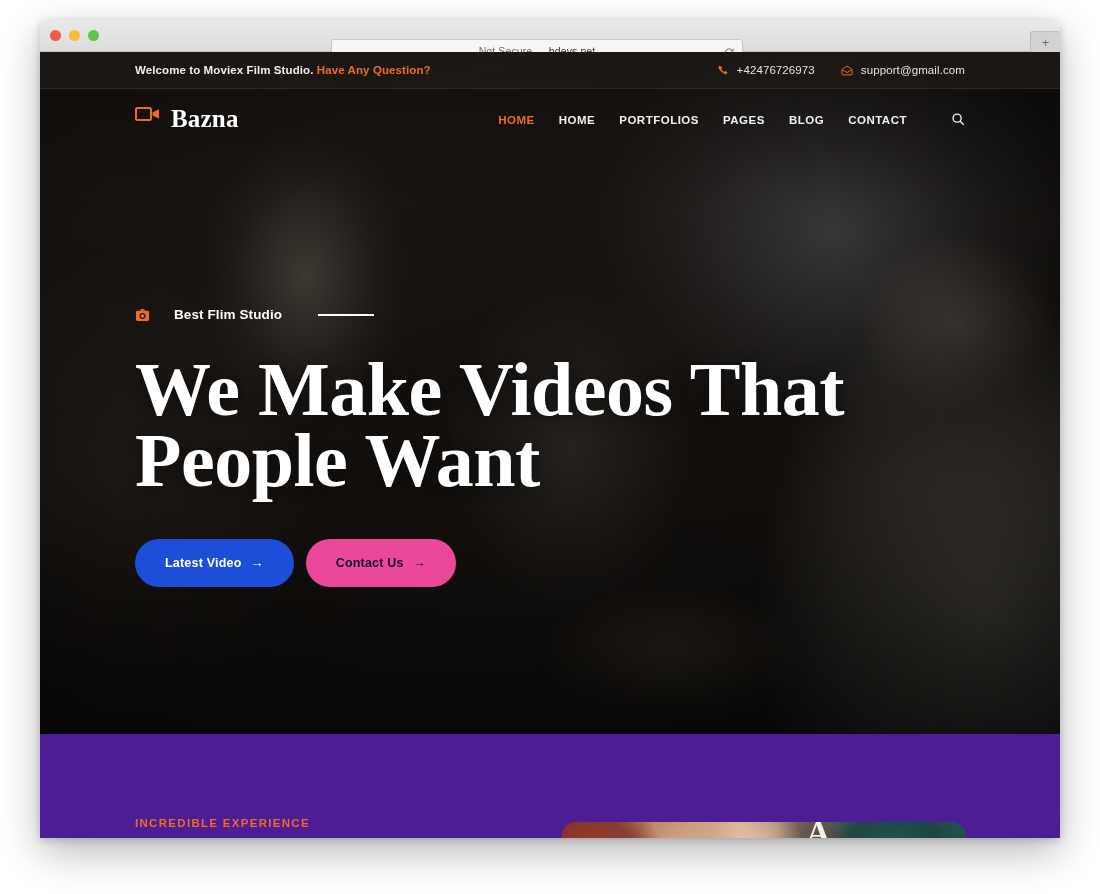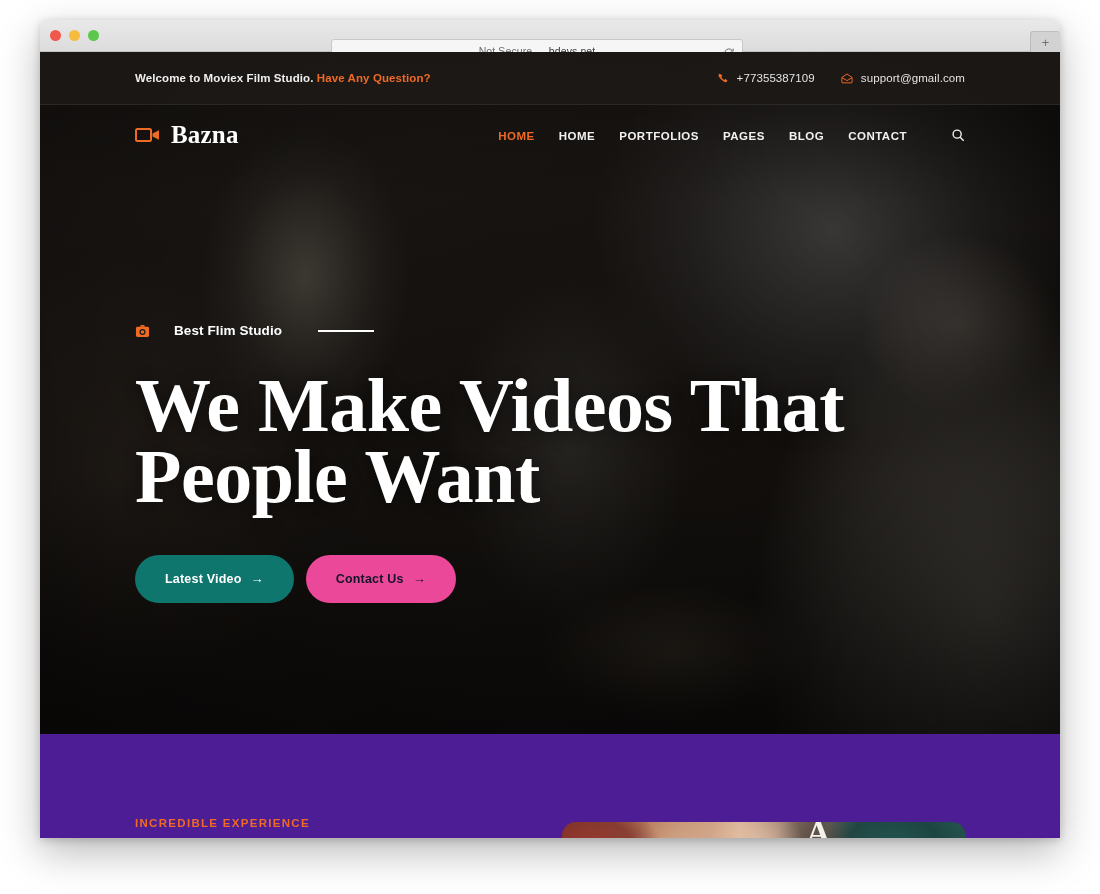--- a/index.html
+++ b/index.html
@@ -153,21 +153,21 @@
     inset: 0;
     background: radial-gradient(ellipse 80% 85% at 50% 45%, rgba(0,0,0,0) 40%, rgba(0,0,0,0.45) 100%);
     pointer-events: none;
   }
 
   
   .topbar {
     position: relative;
     z-index: 5;
     height: 36px;
-    padding: 8px 95px;
+    padding: 0 95px;
     display: flex;
     align-items: center;
     justify-content: space-between;
     background: rgba(28,25,23,0.88);
     border-bottom: 1px solid rgba(255,255,255,0.07);
   }
   .topbar-left {
     font-size: 11.5px;
     font-weight: bold;
     color: #efefef;
@@ -194,21 +194,21 @@
     position: relative;
     z-index: 5;
     height: 60px;
     padding: 0 95px;
     display: flex;
     align-items: center;
     justify-content: space-between;
   }
   .brand {
     display: flex;
-    align-items: center;
+    align-items: flex-start;
     gap: 10px;
   }
   .brand-icon { color: #ef6a25; display: inline-flex; }
   .brand-name {
     font-family: "Liberation Serif", serif;
     font-size: 25px;
     font-weight: bold;
     color: #ffffff;
     letter-spacing: 0.2px;
   }
@@ -284,21 +284,21 @@
     border: none;
     border-radius: 40px;
     font-size: 12.5px;
     font-weight: bold;
     letter-spacing: 0.2px;
     cursor: pointer;
     white-space: nowrap;
     font-family: "Liberation Sans", sans-serif;
   }
   .btn-primary {
-    background: #0f766e;
+    background: #1d4ed8;
     color: #ffffff;
     padding: 17px 30px;
   }
   .btn-secondary {
     background: #ec4899;
     color: #14142b;
     padding: 17px 30px;
   }
   .btn .arrow { font-size: 13px; line-height: 1; }
 
@@ -396,21 +396,21 @@
             <span>Welcome to Moviex Film Studio.</span>
             <span class="accent">Have Any Question?</span>
           </div>
           <div class="topbar-right">
             <div class="contact-item">
               <span class="ic">
                 <svg width="11" height="11" viewBox="0 0 16 16" fill="currentColor">
                   <path d="M3.2 1.3a1 1 0 0 0-1.4.1L1.1 2.3C.5 3 .6 4 1.2 5.1c.9 1.7 2.3 3.4 3.9 4.8 1.5 1.4 3.2 2.5 4.7 3.1 1.1.5 2.2.5 2.8-.2l.8-.9a1 1 0 0 0-.1-1.4l-1.8-1.4a1 1 0 0 0-1.3.1l-.6.6c-.2.2-.5.3-.8.1-.7-.4-1.5-1-2.2-1.7-.7-.7-1.3-1.5-1.6-2.2-.1-.3 0-.6.2-.8l.6-.5a1 1 0 0 0 .1-1.3L3.2 1.3z"></path>
                 </svg>
               </span>
-              <span>+77355387109</span>
+              <span>+42476726973</span>
             </div>
             <div class="contact-item">
               <span class="ic">
                 <svg width="12" height="11" viewBox="0 0 16 14" fill="none" stroke="currentColor" stroke-width="1.3">
                   <path d="M1.2 5.6 8 1l6.8 4.6v6.2a1 1 0 0 1-1 1H2.2a1 1 0 0 1-1-1V5.6z"></path>
                   <path d="M1.5 5.9 8 9.8l6.5-3.9"></path>
                 </svg>
               </span>
               <span>support@gmail.com</span>
             </div>

